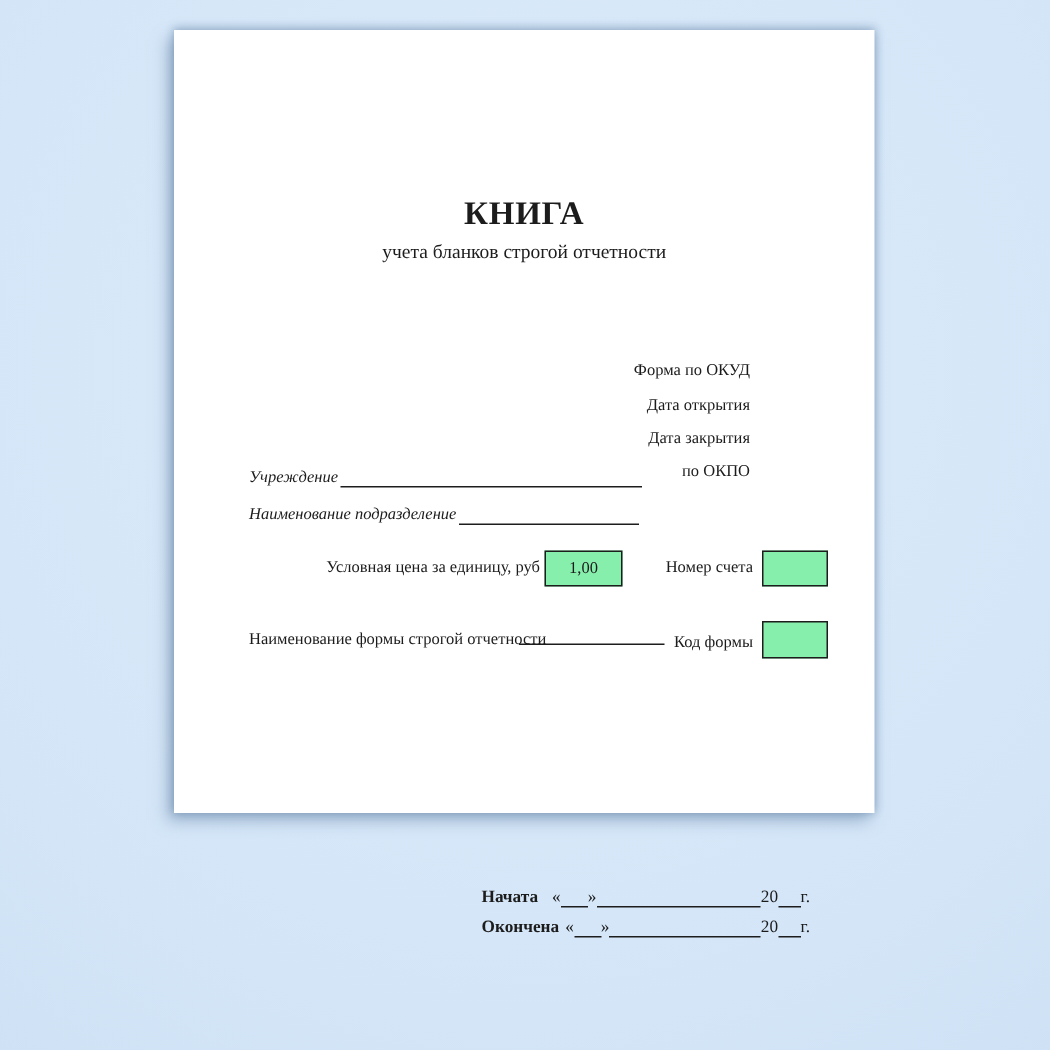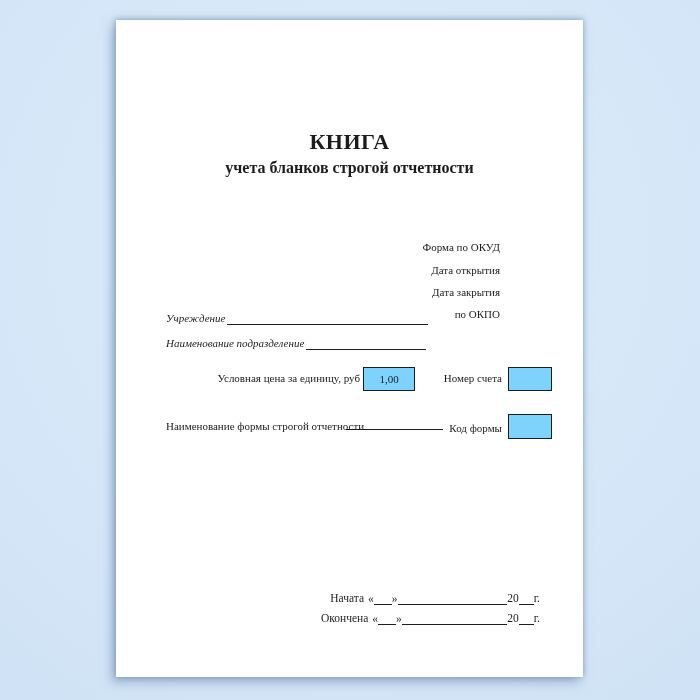--- a/index.html
+++ b/index.html
@@ -4,27 +4,27 @@
 <style>
   html, body { margin: 0; padding: 0; }
   body {
     width: 700px; height: 700px; overflow: hidden;
     font-family: "Liberation Serif", "DejaVu Serif", serif;
     background: radial-gradient(130% 130% at 50% 35%, #ddecfb 0%, #d3e5f7 48%, #c6daef 100%);
     color: #1c1c1c;
   }
   .scene { position: relative; width: 700px; height: 700px; }
   .paper {
-    position: absolute; left: 116px; top: 20px; width: 467px; height: 657px;
+    position: absolute; left: 116px; top: 20px; width: 467px; height: 522px;
     background: #ffffff;
     box-shadow: 0 0 5px rgba(105,135,170,0.45), -4px 5px 10px rgba(105,135,170,0.55), 0 -2px 6px rgba(105,135,170,0.30);
   }
   .title-block { position: absolute; left: 0; top: 110px; width: 100%; text-align: center; }
   .title-main { font-size: 22px; font-weight: bold; letter-spacing: 0.5px; line-height: 24px; }
-  .title-sub  { font-size: 16px; font-weight: bold; line-height: 28px; }
+  .title-sub  { font-size: 13px; font-weight: normal; line-height: 28px; }
 
   
   .codes-table { position: absolute; left: 390px; top: 192px; width: 46px; border: 1px solid #1d1d1d; }
   .ct-cell {
     height: 21px; border-top: 1px solid #1d1d1d; text-align: center;
     line-height: 22px; font-size: 11px; overflow: hidden;
   }
   .ct-cell.ct-header { border-top: none; height: 23px; line-height: 24px; font-weight: bold; letter-spacing: 0.5px; }
 
   .code-label {
@@ -34,31 +34,31 @@
 
   
   .fline { position: absolute; display: flex; align-items: flex-end; font-size: 11px; line-height: 13px; font-style: italic; }
   .fline .flabel { white-space: nowrap; }
   .fill { flex: 1 1 auto; height: 12px; border-bottom: 1px solid #1d1d1d; margin-left: 2px; }
 
   .rlabel { position: absolute; white-space: nowrap; font-size: 11px; line-height: 13px; text-align: right; }
   .llabel { position: absolute; white-space: nowrap; font-size: 11px; line-height: 13px; }
 
   .vbox {
-    position: absolute; border: 1px solid #1d1d1d; background: #7dd3fc;
+    position: absolute; border: 1px solid #1d1d1d; background: #86efac;
     font-size: 11px; text-align: center;
   }
   .ubar { position: absolute; border-bottom: 1px solid #1d1d1d; }
 
   
   .date-row {
     position: absolute; left: 205px; width: 219px;
     display: flex; align-items: flex-end; font-size: 11.5px; line-height: 14px;
   }
-  .date-row .dlabel { flex: 0 0 43px; text-align: right; font-weight: normal; margin-right: 4px; white-space: nowrap; }
+  .date-row .dlabel { flex: 0 0 43px; text-align: left; font-weight: bold; margin-right: 4px; white-space: nowrap; }
   .date-row .blank { border-bottom: 1px solid #1d1d1d; height: 13px; }
   .date-row .blank.day { flex: 0 0 18px; }
   .date-row .blank.yr  { flex: 0 0 15px; }
   .date-row .grow { flex: 1 1 auto; border-bottom: 1px solid #1d1d1d; height: 13px; }
   .date-row .q, .date-row .yt { white-space: nowrap; }
 </style>
 </head>
 <body>
 
 <div class="scene">

